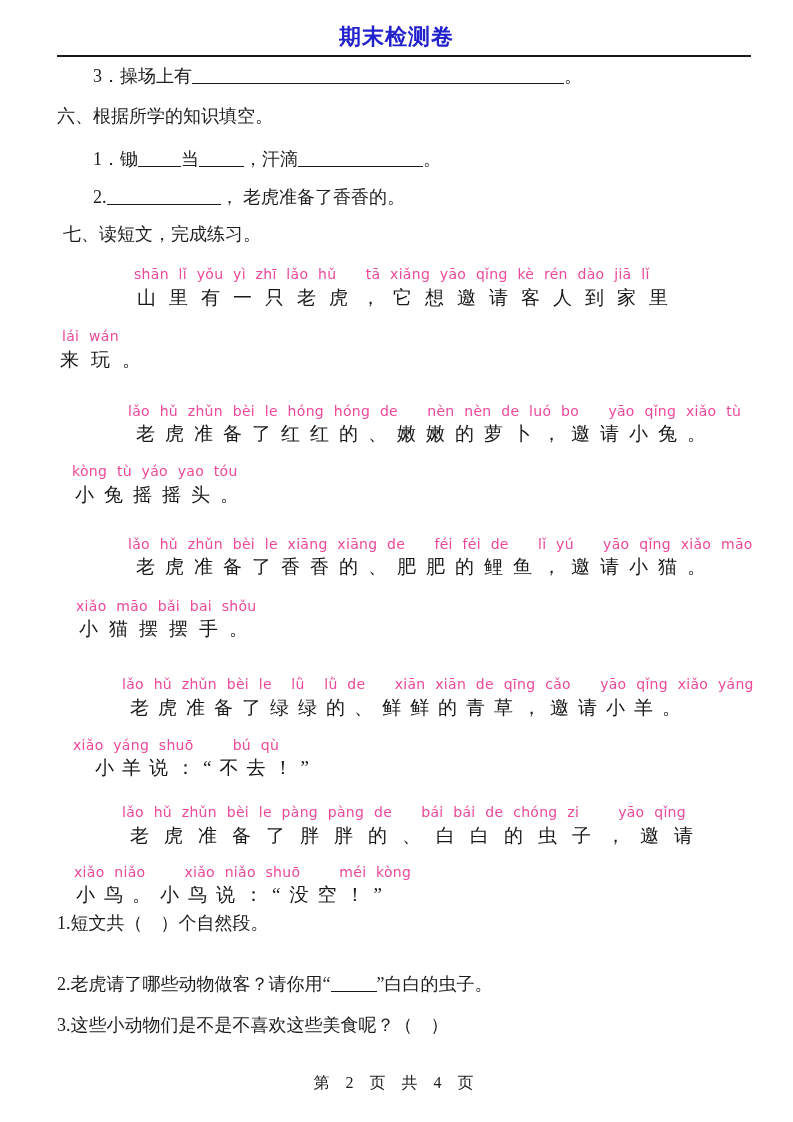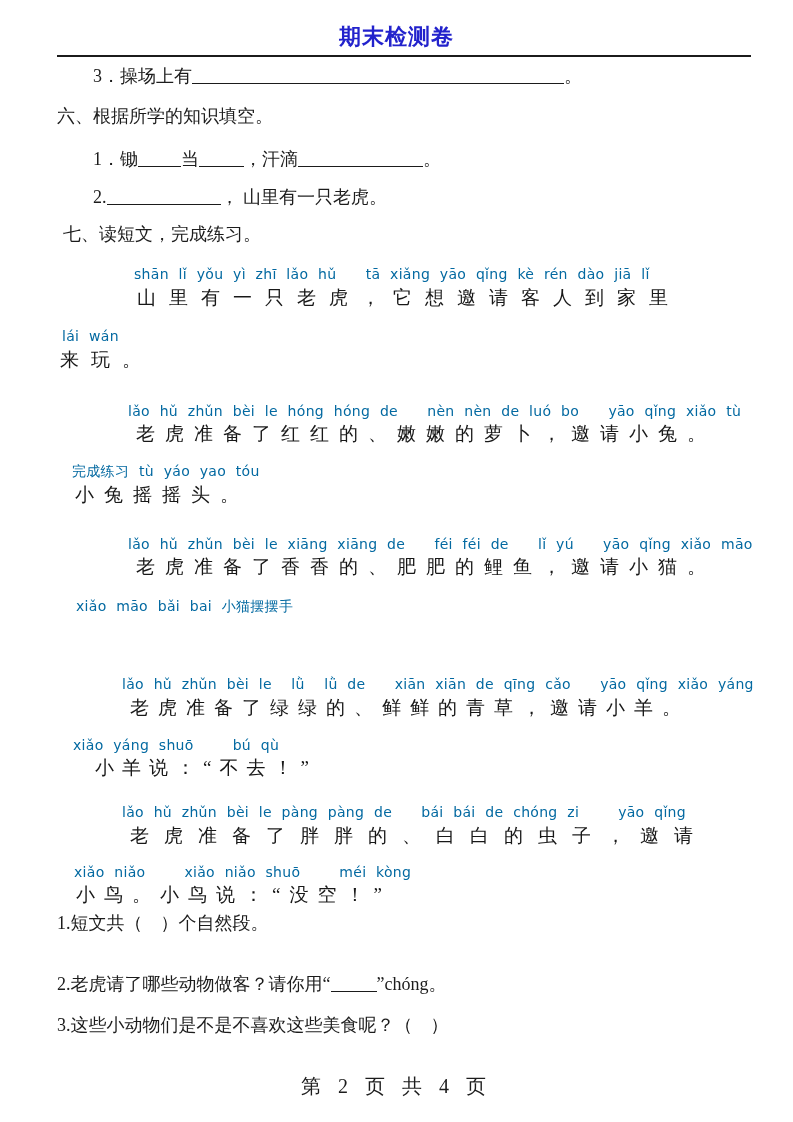--- a/index.html
+++ b/index.html
@@ -27,76 +27,77 @@
   .blank{
     display:inline-block;
     border-bottom:1.6px solid #1b1b1b;
     height:0.95em;
     vertical-align:baseline;
     margin-bottom:-2px;
   }
   .pinyin{
     font-family:"DejaVu Sans",sans-serif;
     font-size:14px;
-    color:#0369a1;
+    color:#ec4899;
     letter-spacing:0.3px;
     word-spacing:5px;
   }
   .hanzi{font-size:19px;color:#181818;}
   .question{font-size:18px;}
   .footer{
     left:0;top:1073px;width:100%;
     text-align:center;
-    font-size:20px;
+    font-size:16px;
     letter-spacing:6px;
   }
 </style>
 </head>
 <body>
 
 <div class="page">
 
   <div class="abs title">期末检测卷</div>
   <div class="abs rule"></div>
 
   <div class="abs body-line" style="top:65px;left:93px;"><span>3．操场上有</span><span class="blank" style="width:372px;"></span><span>。</span></div>
 
   <div class="abs body-line" style="top:105px;left:57px;">六、根据所学的知识填空。</div>
 
   <div class="abs body-line" style="top:148px;left:93px;"><span>1．锄</span><span class="blank" style="width:43px;"></span><span>当</span><span class="blank" style="width:45px;"></span><span>，汗滴</span><span class="blank" style="width:125px;"></span><span>。</span></div>
 
-  <div class="abs body-line" style="top:186px;left:93px;"><span>2.</span><span class="blank" style="width:114px;"></span><span>， 山里有一只老虎。</span></div>
+  <div class="abs body-line" style="top:186px;left:93px;"><span>2.</span><span class="blank" style="width:114px;"></span><span>， 老虎准备了香香的。</span></div>
 
   <div class="abs body-line" style="top:223px;left:57px;margin-left:6px;">七、读短文，完成练习。</div>
 
   <div class="abs pinyin" style="top:266px;left:134px;">shān lǐ yǒu yì zhī lǎo hǔ   tā xiǎng yāo qǐng kè rén dào jiā lǐ</div>
   <div class="abs hanzi" style="top:285px;left:137px;letter-spacing:13px;">山里有一只老虎，它想邀请客人到家里</div>
   <div class="abs pinyin" style="top:328px;left:62px;">lái wán</div>
   <div class="abs hanzi" style="top:347px;left:60px;letter-spacing:12px;">来玩。</div>
 
   <div class="abs pinyin" style="top:403px;left:128px;">lǎo hǔ zhǔn bèi le hóng hóng de   nèn nèn de luó bo   yāo qǐng xiǎo tù</div>
   <div class="abs hanzi" style="top:421px;left:136px;letter-spacing:10px;">老虎准备了红红的、嫩嫩的萝卜，邀请小兔。</div>
-  <div class="abs pinyin" style="top:463px;left:72px;">完成练习 tù yáo yao tóu</div>
+  <div class="abs pinyin" style="top:463px;left:72px;">kòng tù yáo yao tóu</div>
   <div class="abs hanzi" style="top:482px;left:75px;letter-spacing:10px;">小兔摇摇头。</div>
 
   <div class="abs pinyin" style="top:536px;left:128px;">lǎo hǔ zhǔn bèi le xiāng xiāng de   féi féi de   lǐ yú   yāo qǐng xiǎo māo</div>
   <div class="abs hanzi" style="top:554px;left:136px;letter-spacing:10px;">老虎准备了香香的、肥肥的鲤鱼，邀请小猫。</div>
-  <div class="abs pinyin" style="top:598px;left:76px;">xiǎo māo bǎi bai 小猫摆摆手</div>
+  <div class="abs pinyin" style="top:598px;left:76px;">xiǎo māo bǎi bai shǒu</div>
+  <div class="abs hanzi" style="top:616px;left:79px;letter-spacing:11px;">小猫摆摆手。</div>
 
   <div class="abs hanzi" style="top:695px;left:130px;letter-spacing:9px;">老虎准备了绿绿的、鲜鲜的青草，邀请小羊。</div>
   <div class="abs pinyin" style="top:676px;left:122px;">lǎo hǔ zhǔn bèi le  lǜ  lǜ de   xiān xiān de qīng cǎo   yāo qǐng xiǎo yáng</div>
   <div class="abs pinyin" style="top:737px;left:73px;">xiǎo yáng shuō    bú qù</div>
   <div class="abs hanzi" style="top:755px;left:73px;letter-spacing:8px;margin-left:22px;">小羊说：“不去！”</div>
 
   <div class="abs pinyin" style="top:804px;left:122px;">lǎo hǔ zhǔn bèi le pàng pàng de   bái bái de chóng zi    yāo qǐng</div>
   <div class="abs hanzi" style="top:823px;left:130px;letter-spacing:15px;">老虎准备了胖胖的、白白的虫子，邀请</div>
   <div class="abs pinyin" style="top:864px;left:74px;">xiǎo niǎo    xiǎo niǎo shuō    méi kòng</div>
   <div class="abs hanzi" style="top:882px;left:76px;letter-spacing:9px;">小鸟。小鸟说：“没空！”</div>
 
   <div class="abs question" style="top:911px;left:57px;">1.短文共（　）个自然段。</div>
 
-  <div class="abs question" style="top:972px;left:57px;"><span>2.老虎请了哪些动物做客？请你用“</span><span class="blank" style="width:46px;"></span><span>”chóng。</span></div>
+  <div class="abs question" style="top:972px;left:57px;"><span>2.老虎请了哪些动物做客？请你用“</span><span class="blank" style="width:46px;"></span><span>”白白的虫子。</span></div>
 
   <div class="abs question" style="top:1013px;left:57px;">3.这些小动物们是不是不喜欢这些美食呢？（　）</div>
 
   <div class="abs footer">第 2 页 共 4 页</div>
 
 </div>
 
 </body></html>

